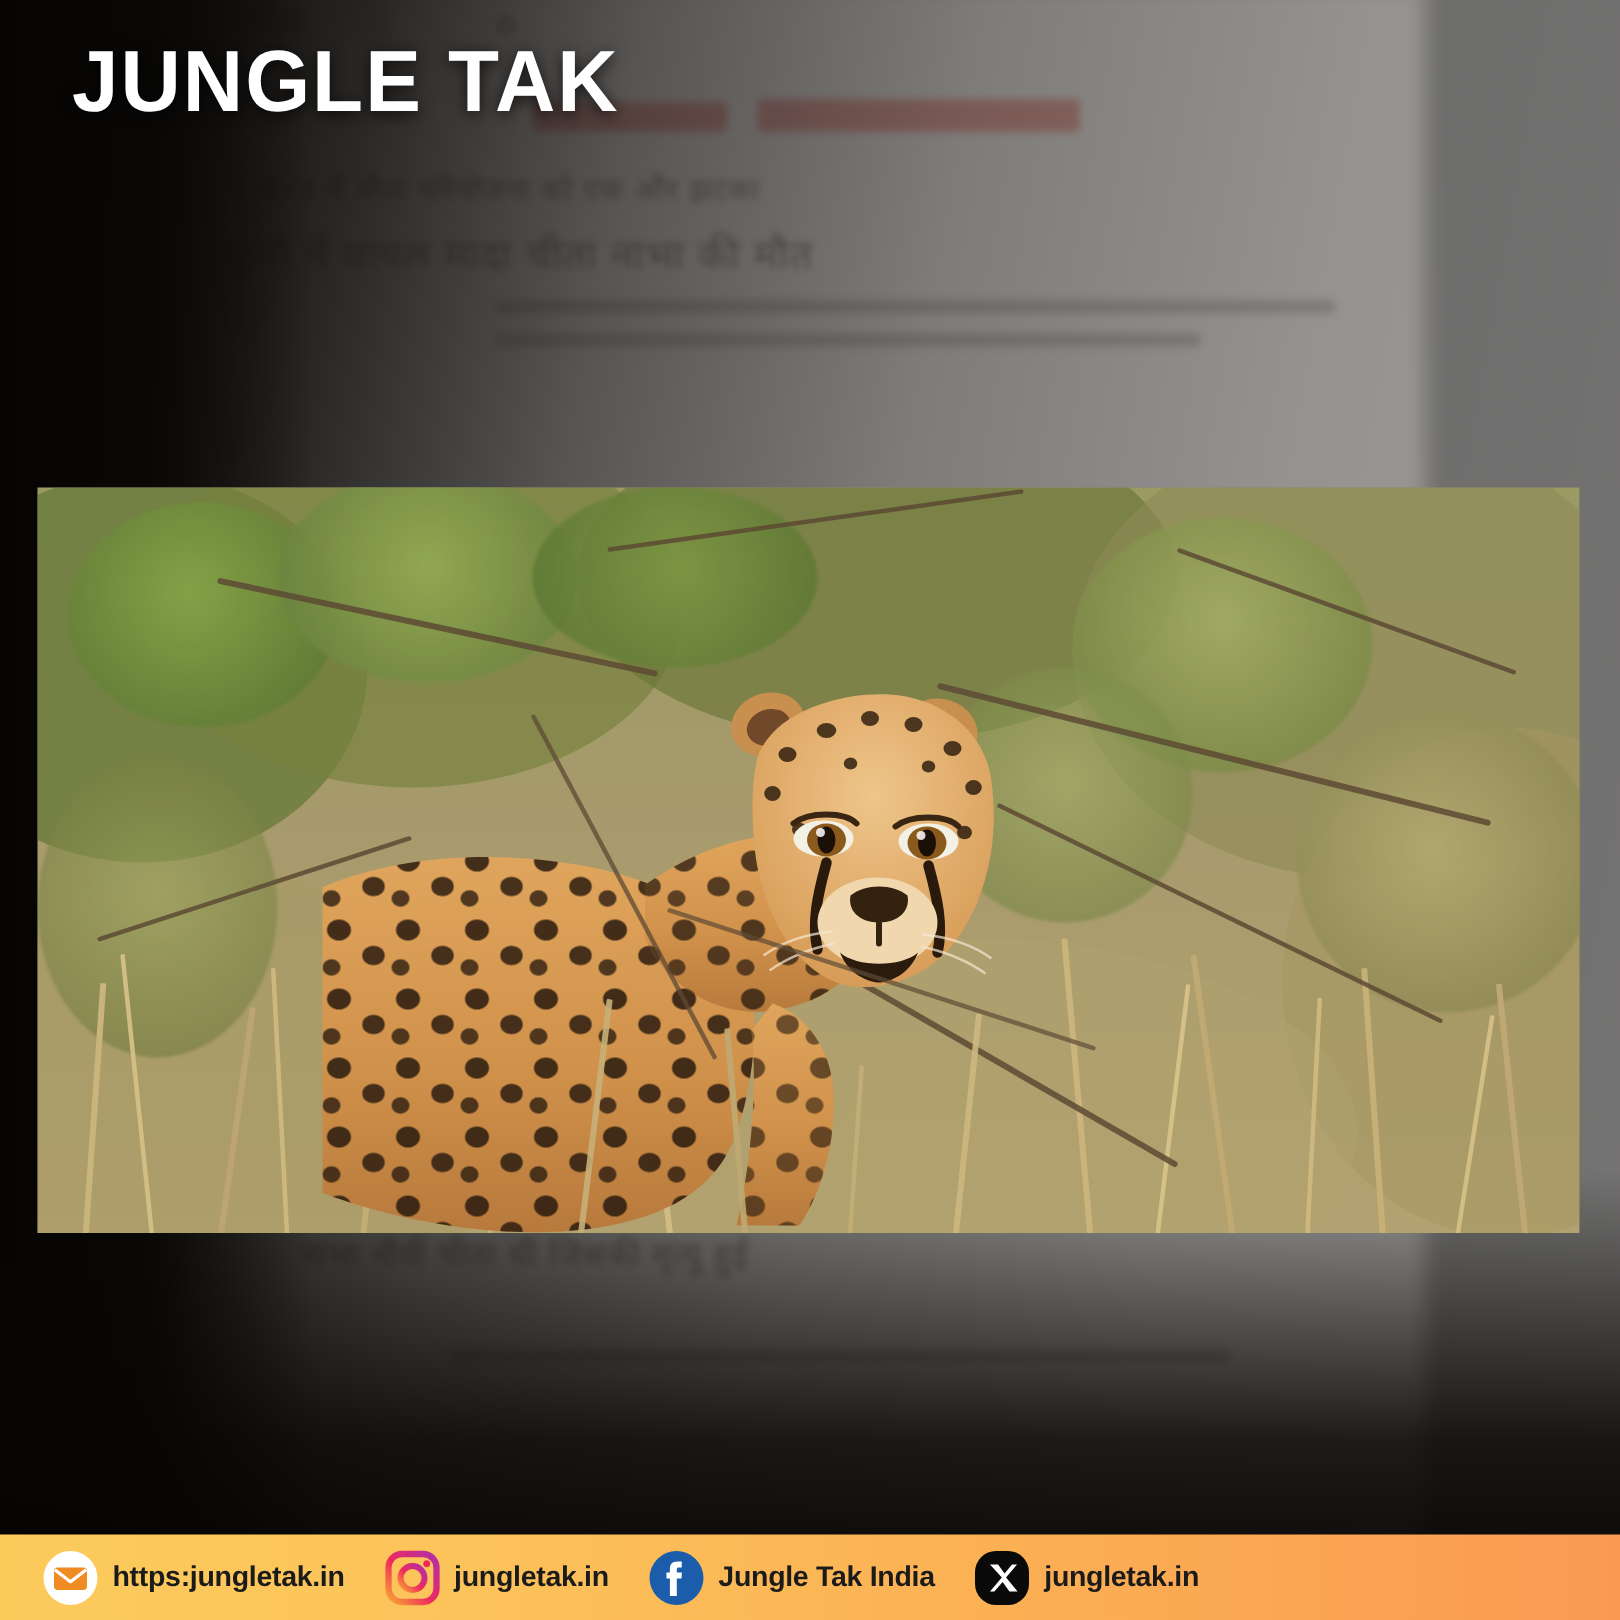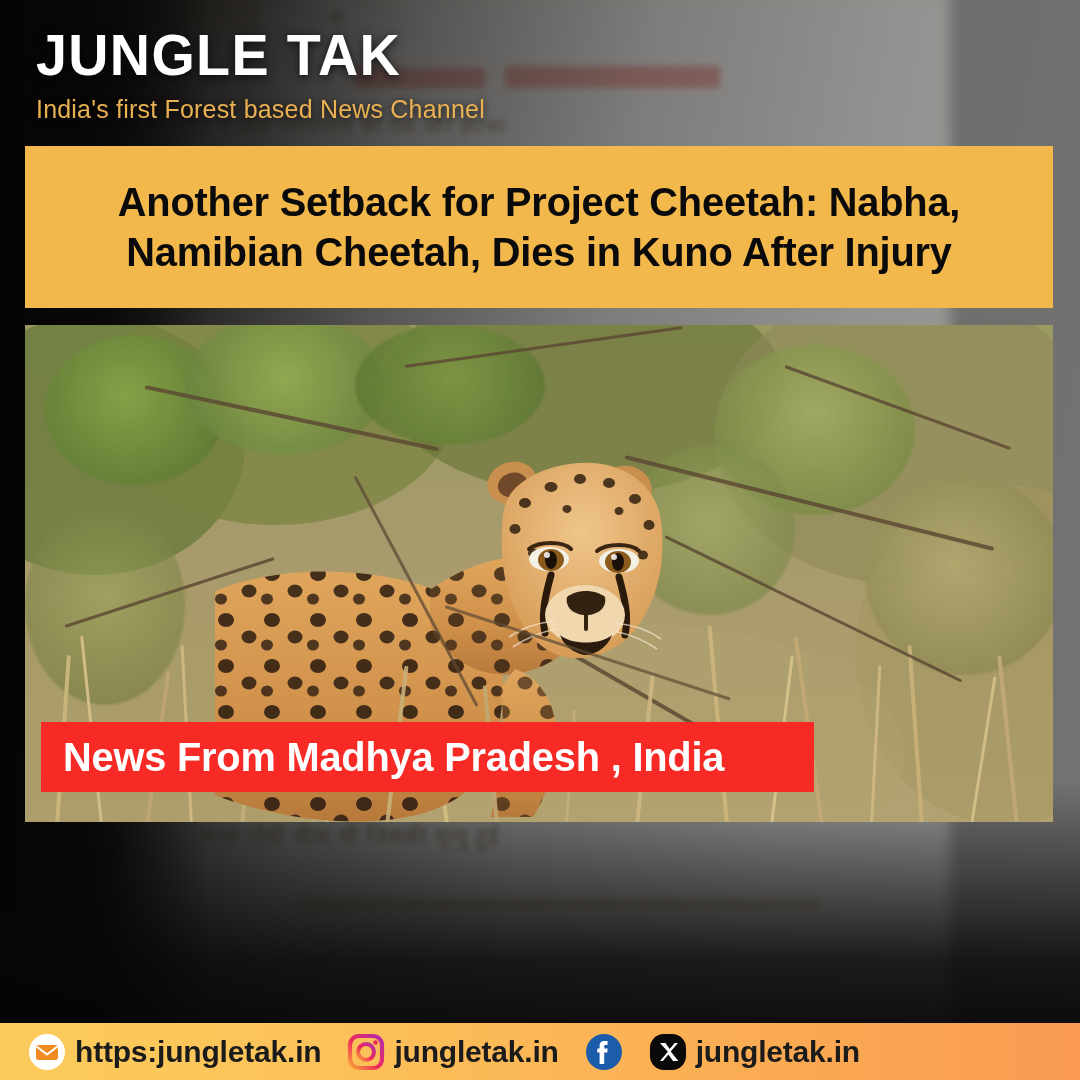--- a/index.html
+++ b/index.html
@@ -86,21 +86,21 @@
   .overlay-left {
     position: absolute;
     left: 0; top: 0; bottom: 0;
     width: 210px;
     background: linear-gradient(to right, rgba(6,5,4,1) 0%, rgba(8,7,6,.92) 45%, rgba(10,9,8,0) 100%);
   }
 
   
   .brand {
     position: absolute;
-    left: 36px;
+    left: 48px;
     top: 26px;
     width: 700px;
   }
   .brand-title {
     color: #ffffff;
     font-size: 58px;
     font-weight: bold;
     letter-spacing: 1.4px;
     line-height: 1;
     margin: 0;
@@ -243,21 +243,21 @@
     padding-left: 28px;
     box-sizing: border-box;
   }
   .f-item {
     display: flex;
     align-items: center;
     margin-right: 26px;
   }
   .f-label {
     color: #1b1b1b;
-    font-size: 30px;
+    font-size: 19px;
     font-weight: bold;
     margin-left: 9px;
     letter-spacing: -.2px;
   }
   .f-ico { width: 38px; height: 38px; flex: none; }
   .f-ico svg { display: block; width: 100%; height: 100%; }
 </style>
 </head>
 <body>
 
@@ -276,27 +276,23 @@
     <div class="bd-line" style="left:330px;top:222px;width:470px;height:9px;"></div>
     <div class="bd-hindi" style="left:200px;top:820px;font-size:22px;">नाभा नौवीं चीता थी जिसकी मृत्यु हुई</div>
     <div class="bd-line" style="left:300px;top:900px;width:520px;height:8px;"></div>
   </div>
   <div class="overlay"></div>
   <div class="overlay-left"></div>
   <div class="overlay-bottom"></div>
 
   <div class="brand">
     <div class="brand-title">JUNGLE TAK</div>
-    <div class="brand-sub">India's first Forest based News Channel</div>
   </div>
 
 
-  <div class="headline">
-    <div class="headline-text">Another Setback for Project Cheetah: Nabha, Namibian Cheetah, Dies in Kuno After Injury</div>
-  </div>
 
   <div class="photo">
     <div class="photo-canvas">
       <svg viewBox="0 0 1028 497" preserveAspectRatio="none" style="position:absolute;inset:0;width:100%;height:100%;">
         <defs>
           <linearGradient id="gdry" x1="0" y1="0" x2="0" y2="1">
             <stop offset="0%" stop-color="#9b9a63"></stop>
             <stop offset="45%" stop-color="#a79a6c"></stop>
             <stop offset="100%" stop-color="#b3a271"></stop>
           </linearGradient>
@@ -441,23 +437,20 @@
       </div>
 
       <div class="branch" style="left:330px;top:150px;width:260px;height:3px;transform:rotate(62deg);opacity:.75;"></div>
       <div class="branch" style="left:420px;top:280px;width:300px;height:3px;transform:rotate(18deg);opacity:.7;"></div>
       <div class="grass" style="left:360px;top:340px;width:4px;height:160px;background:#c7b078;transform:rotate(7deg);opacity:.9;"></div>
       <div class="grass" style="left:470px;top:360px;width:4px;height:140px;background:#bfa873;transform:rotate(-5deg);opacity:.9;"></div>
       <div class="grass" style="left:610px;top:350px;width:4px;height:150px;background:#cdb77f;transform:rotate(6deg);opacity:.9;"></div>
     </div>
   </div>
 
-  <div class="locbar">
-    <div class="locbar-text">News From Madhya Pradesh , India</div>
-  </div>
 
 
   <div class="footer">
 
     <div class="f-item">
       <span class="f-ico">
         <svg viewBox="0 0 38 38" xmlns="http://www.w3.org/2000/svg">
           <circle cx="19" cy="19" r="18" fill="#ffffff"></circle>
           <rect x="8" y="12" width="22" height="15" rx="2.5" fill="#f08a22"></rect>
           <path d="M8.5 13.5 L19 21.5 L29.5 13.5" stroke="#ffffff" stroke-width="2.2" fill="none" stroke-linejoin="round"></path>
@@ -484,20 +477,21 @@
       <span class="f-label">jungletak.in</span>
     </div>
 
     <div class="f-item">
       <span class="f-ico">
         <svg viewBox="0 0 38 38" xmlns="http://www.w3.org/2000/svg">
           <circle cx="19" cy="19" r="18" fill="#1c5dab"></circle>
           <path d="M22.3 19.4h-3.1V31h-4.6V19.4h-2.3v-4h2.3v-2.6c0-2.9 1.4-4.8 4.9-4.8h3v4h-1.9c-1 0-1.4.4-1.4 1.4v2h3.4Z" fill="#ffffff"></path>
         </svg>
       </span>
+      <span class="f-label">Jungle Tak India</span>
     </div>
 
     <div class="f-item">
       <span class="f-ico">
         <svg viewBox="0 0 38 38" xmlns="http://www.w3.org/2000/svg">
           <rect x="1" y="1" width="36" height="36" rx="14" fill="#0a0a0a"></rect>
           <path d="M11 10h5.4l4.3 6 5-6H29l-7.3 8.6L29.4 28H24l-4.6-6.4L13.9 28H11l7.9-9.3Z" fill="#ffffff"></path>
         </svg>
       </span>
       <span class="f-label">jungletak.in</span>

